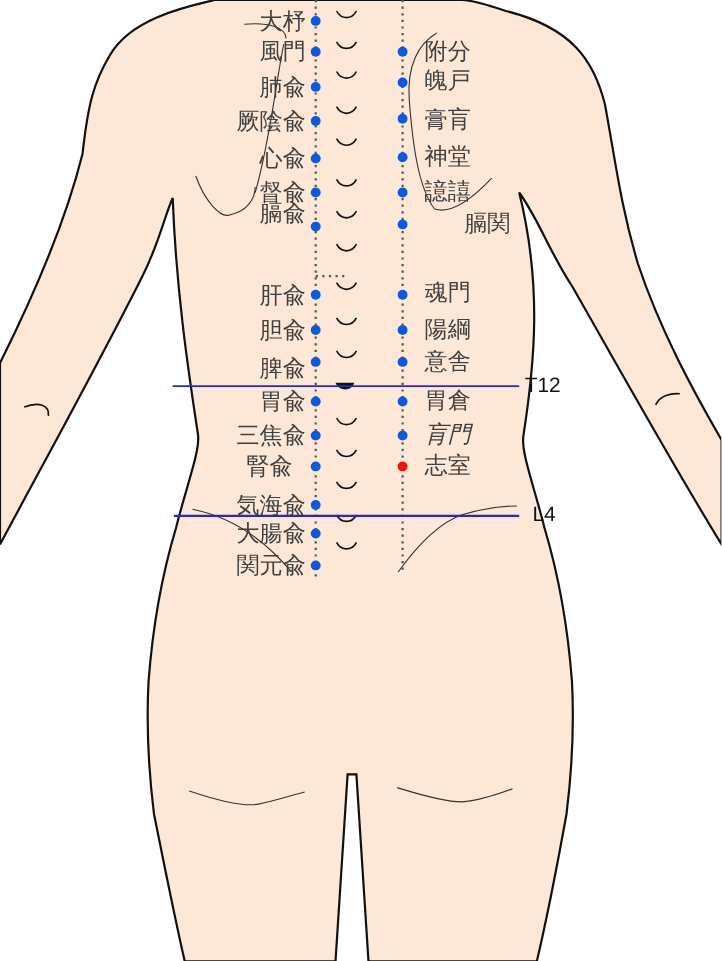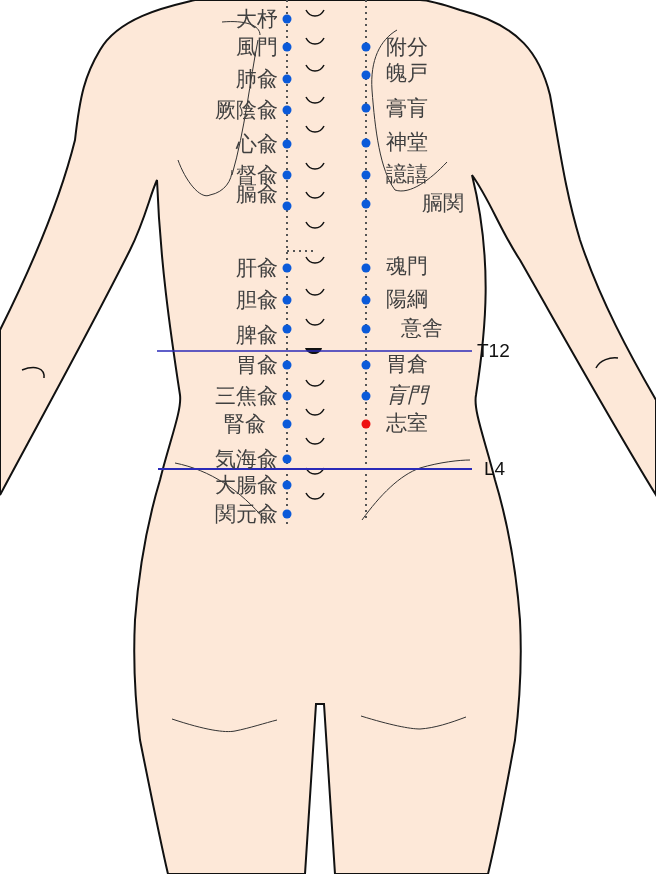--- a/index.html
+++ b/index.html
@@ -133,20 +133,20 @@
   <div class="lbl" style="left:386px; top:132px;">神堂</div>
   <div class="dot" style="left:366px; top:175px; background:#0b5ad9;"></div>
   <div class="lbl" style="left:386px; top:164px;">譩譆</div>
   <div class="dot" style="left:366px; top:204px; background:#0b5ad9;"></div>
   <div class="lbl" style="left:394px; top:193px;margin-left:28px;">膈関</div>
   <div class="dot" style="left:366px; top:268px; background:#0b5ad9;"></div>
   <div class="lbl" style="left:386px; top:256px;">魂門</div>
   <div class="dot" style="left:366px; top:300px; background:#0b5ad9;"></div>
   <div class="lbl" style="left:386px; top:289px;">陽綱</div>
   <div class="dot" style="left:366px; top:329px; background:#0b5ad9;"></div>
-  <div class="lbl" style="left:386px; top:318px;margin-left:15px;">意舎</div>
+  <div class="lbl" style="left:386px; top:318px;">意舎</div>
   <div class="dot" style="left:366px; top:365px; background:#0b5ad9;"></div>
   <div class="lbl" style="left:386px; top:354px;text-align:center;">胃倉</div>
   <div class="dot" style="left:366px; top:396px; background:#0b5ad9;"></div>
   <div class="lbl" style="left:386px; top:385px;font-style:italic;">肓門</div>
   <div class="dot" style="left:366px; top:424px; background:#ee1111;"></div>
   <div class="lbl" style="left:386px; top:413px;">志室</div>
 </div>
 
 </body></html>

